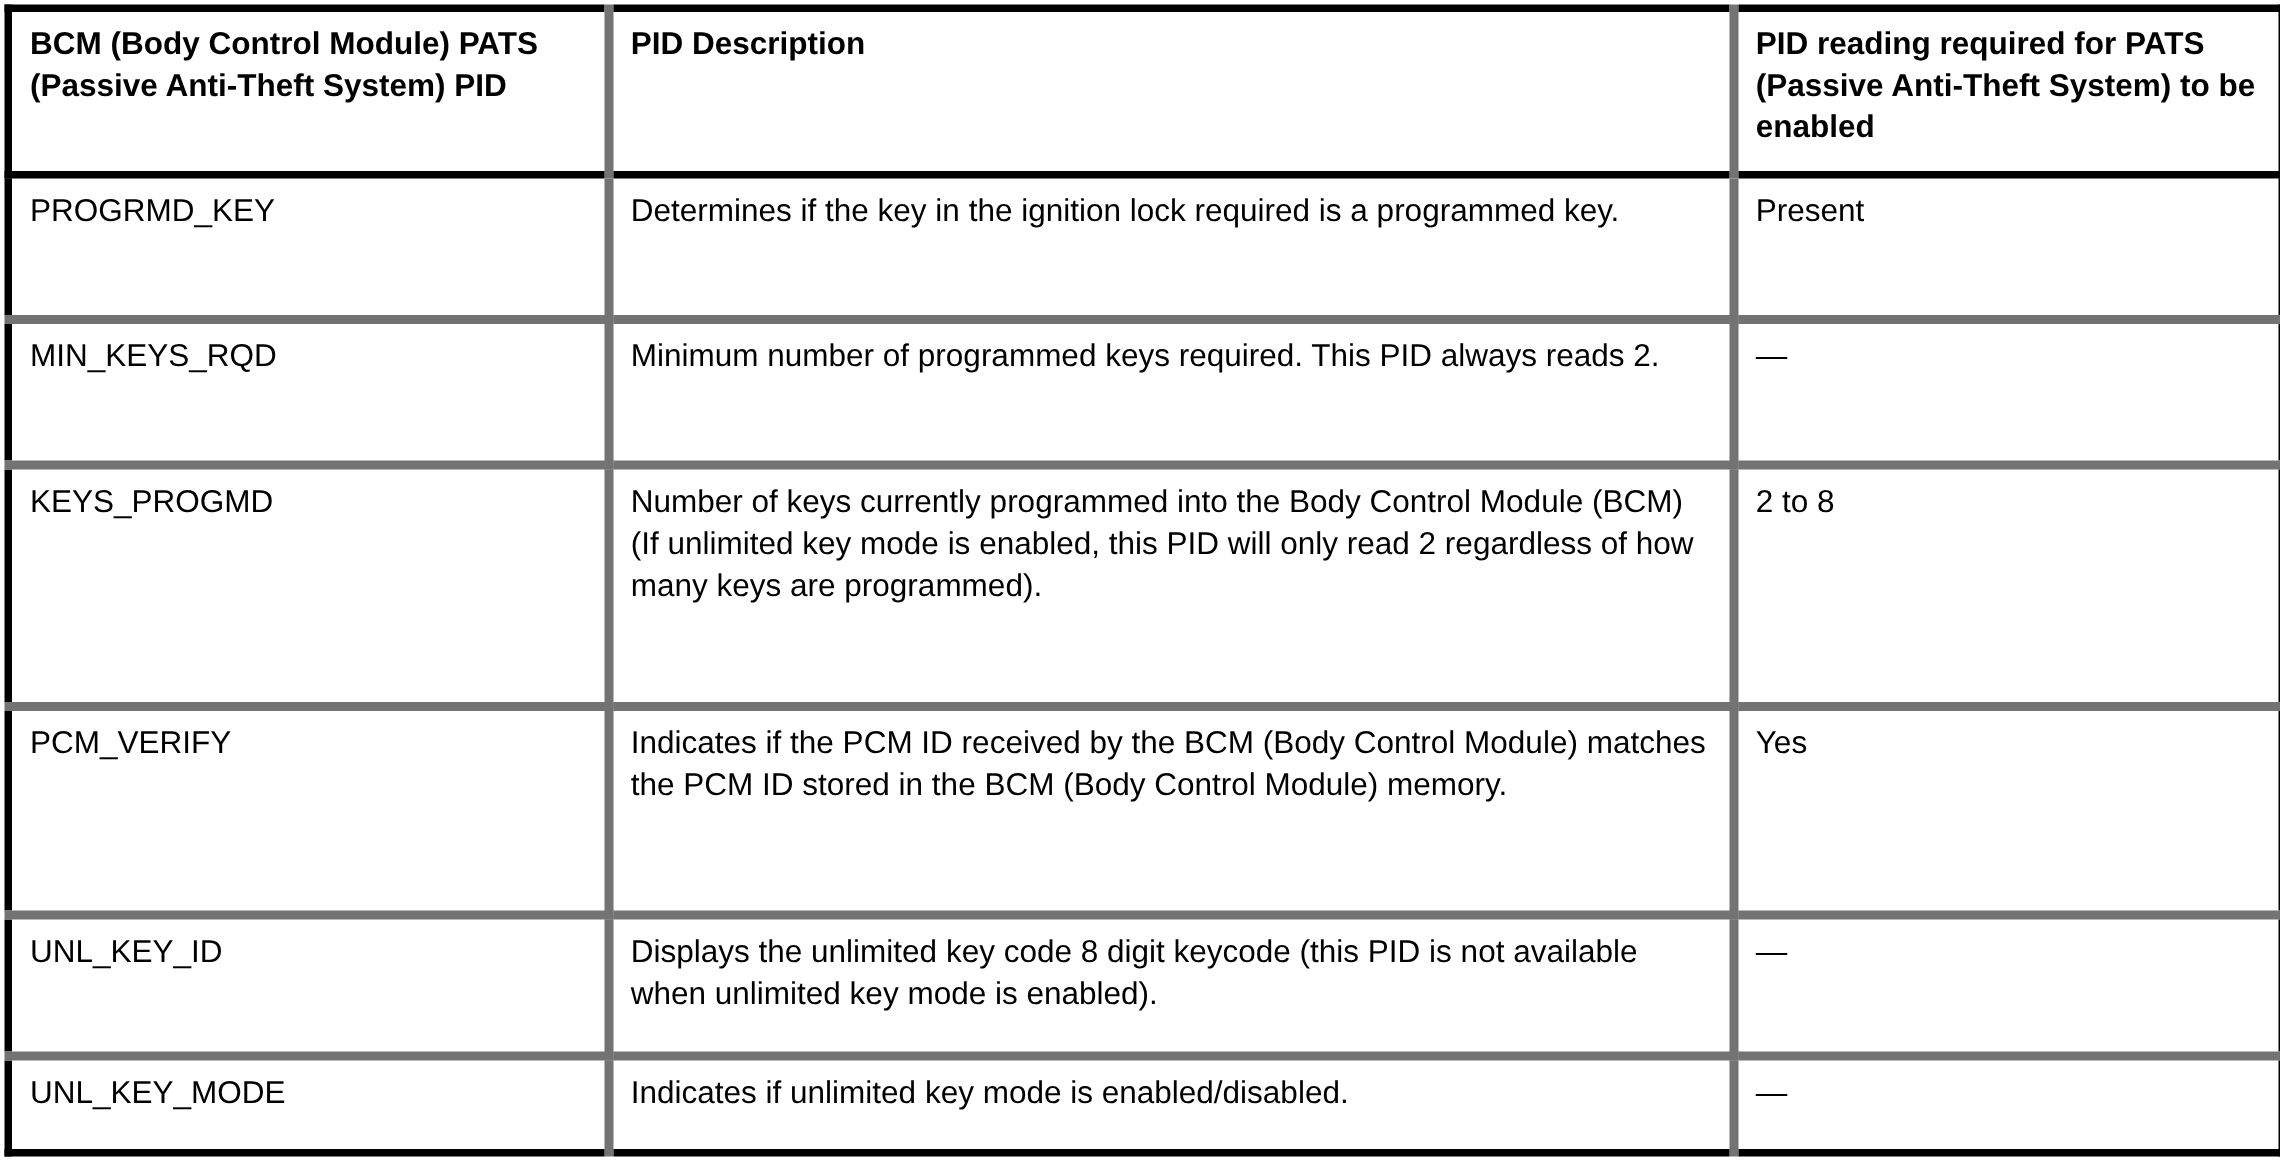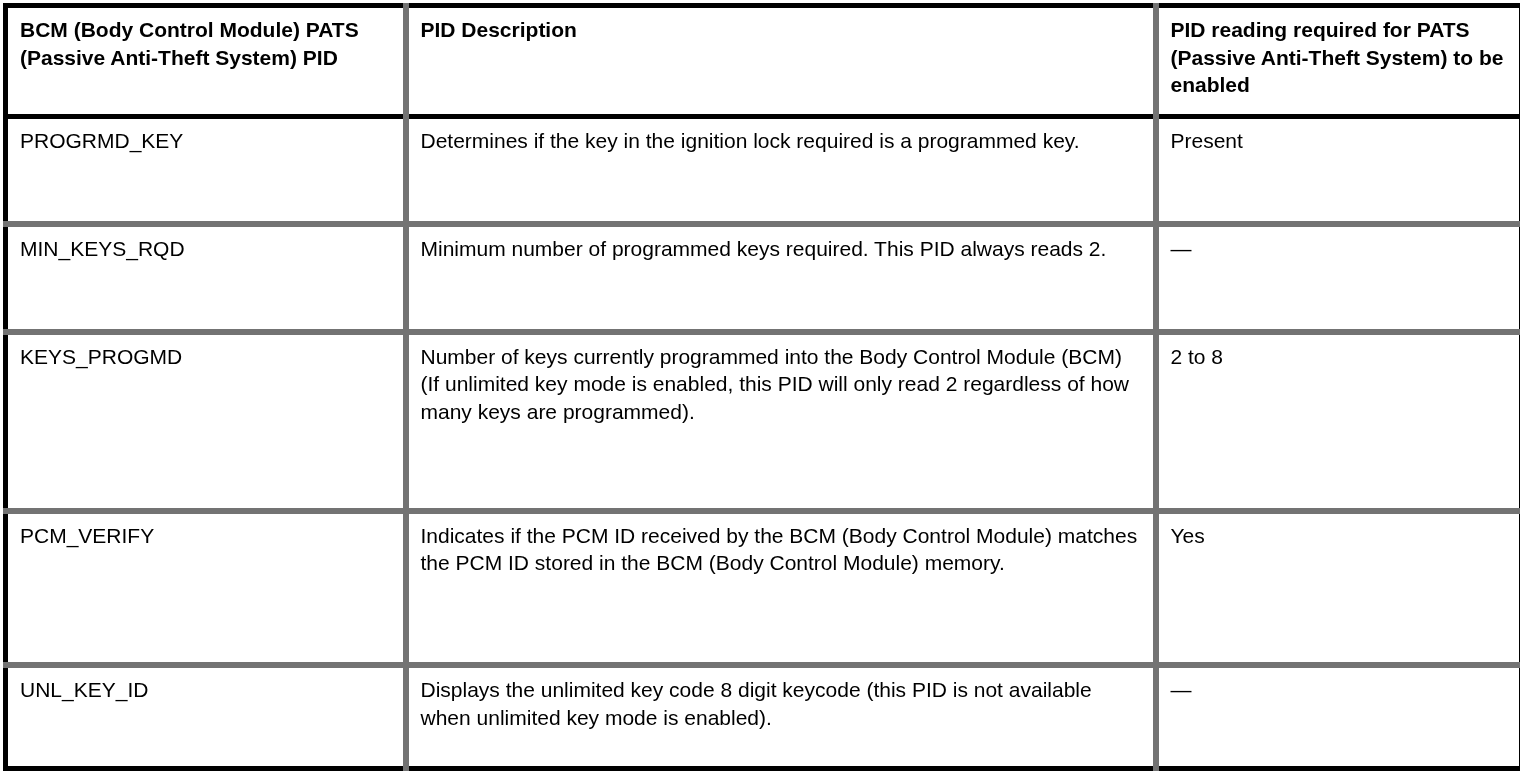--- a/index.html
+++ b/index.html
@@ -91,15 +91,20 @@
       <tr class="r-5">
         <td class="col-pid">PCM_VERIFY</td>
         <td class="col-desc">Indicates if the PCM ID received by the BCM (Body Control Module) matches the PCM ID stored in the BCM (Body Control Module) memory.</td>
         <td class="col-reading">Yes</td>
       </tr>
       <tr class="r-6">
         <td class="col-pid">UNL_KEY_ID</td>
         <td class="col-desc">Displays the unlimited key code 8 digit keycode (this PID is not available when unlimited key mode is enabled).</td>
         <td class="col-reading">—</td>
       </tr>
+      <tr class="r-7">
+        <td class="col-pid">UNL_KEY_MODE</td>
+        <td class="col-desc">Indicates if unlimited key mode is enabled/disabled.</td>
+        <td class="col-reading">—</td>
+      </tr>
     </tbody>
   </table>
 </div>
 
 </body></html>

